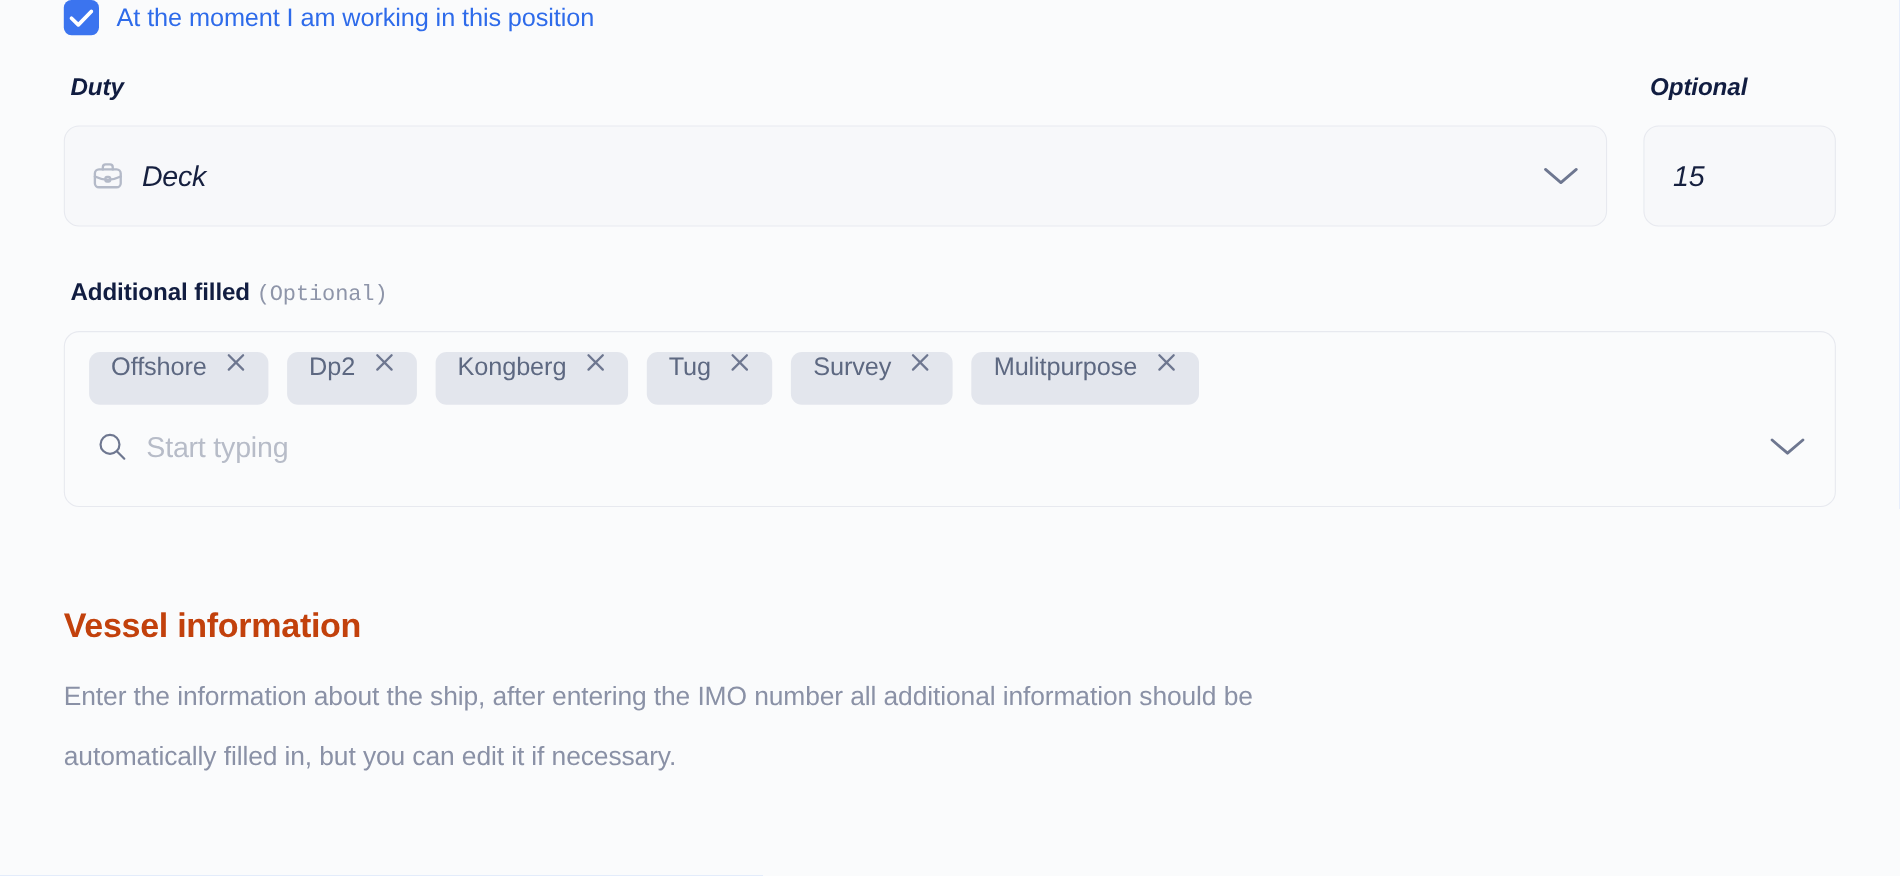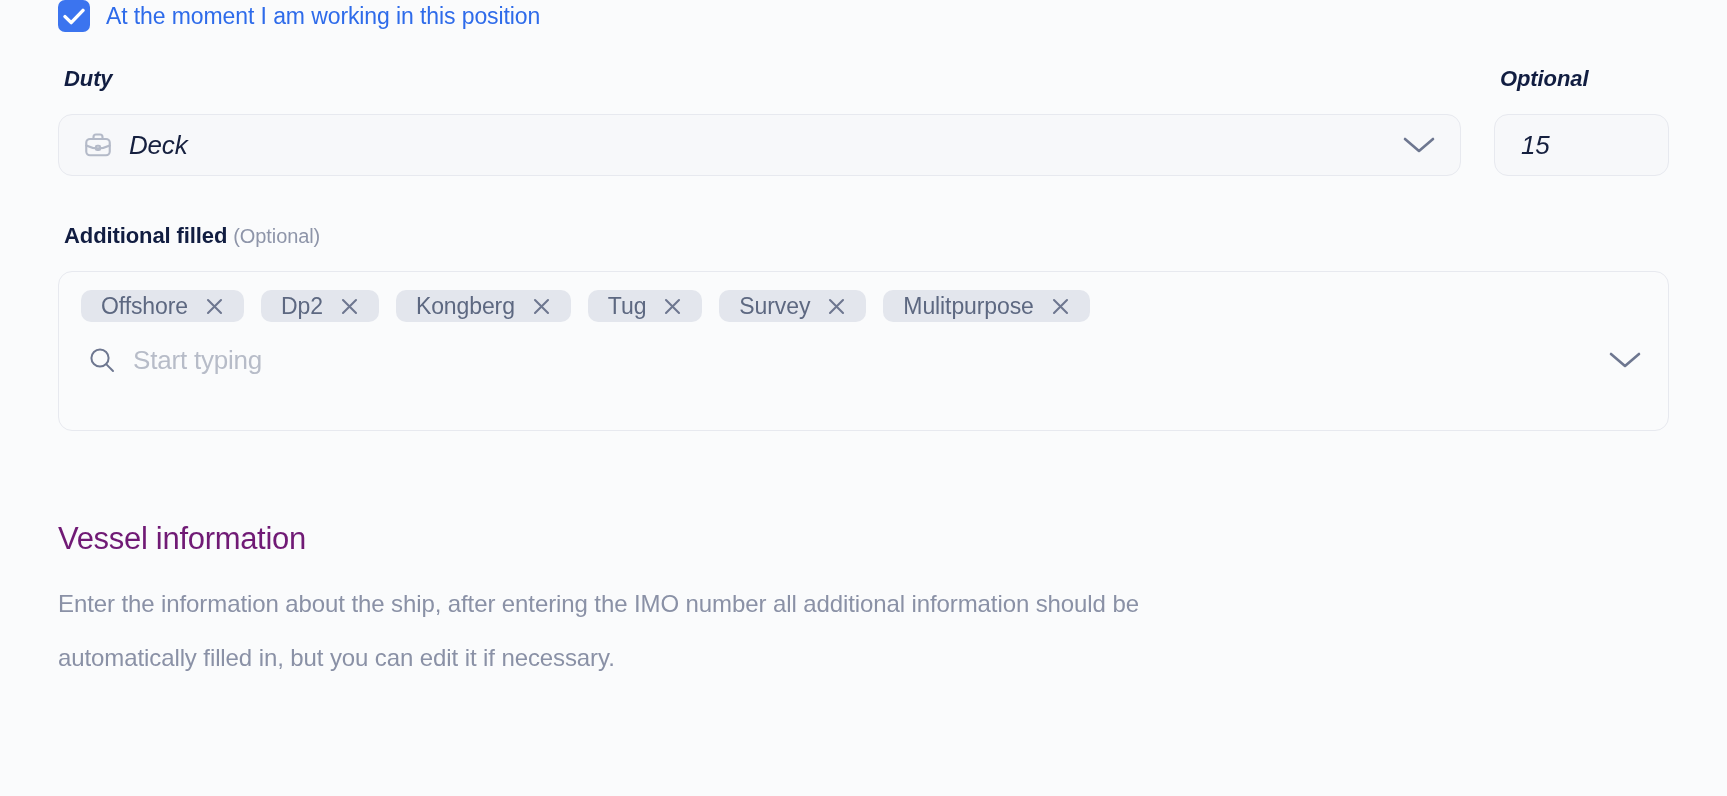--- a/index.html
+++ b/index.html
@@ -72,37 +72,38 @@
     font-size: 22px;
     font-weight: 700;
     color: #111d41;
     letter-spacing: -0.1px;
   }
   .field-label .optional {
     font-weight: 400;
     color: #8e95a9;
     font-size: 20px;
     margin-left: 6px;
+    font-family: Liberation Mono, monospace;
   }
 
   
   .duty-row {
     display: flex;
     gap: 33px;
     margin-top: 34px;
     font-style: italic;
   }
   .duty-col { flex: 1 1 auto; }
   .rotation-col { width: 175px; flex: none; }
 
   .labels-line { height: 26px; display: flex; align-items: center; padding-left: 6px; }
 
   .control {
     margin-top: 22px;
-    height: 62px;
+    height: 92px;
     background: #f7f8fa;
     border: 1px solid #e7e9ef;
     border-radius: 14px;
     display: flex;
     align-items: center;
     padding: 0 24px;
     gap: 16px;
   }
   .control .value {
     font-size: 26px;
@@ -125,25 +126,25 @@
     border: 1px solid #e7e9ef;
     border-radius: 14px;
     padding: 18px 22px 16px 22px;
   }
   .chips {
     display: flex;
     flex-wrap: wrap;
     gap: 12px 17px;
   }
   .chip {
-    height: 32px;
+    height: 48px;
     background: #e3e6ed;
     border-radius: 10px;
     display: inline-flex;
-    align-items: center;
+    align-items: flex-start;
     gap: 17px;
     padding: 0 20px;
   }
   .chip-label {
     font-size: 23px;
     color: #5d6881;
     letter-spacing: -0.1px;
     white-space: nowrap;
   }
   .chip-x { flex: none; display: block; }
@@ -167,22 +168,22 @@
     color: #0f172a;
     letter-spacing: -0.2px;
     padding: 0;
   }
   .tasks-input::placeholder { color: #b7bcc8; }
 
   
   .vessel-block { margin-top: 90px; }
   .vessel-title {
     font-size: 31px;
-    font-weight: 400;
-    color: #701a75;
+    font-weight: 700;
+    color: #c2410c;
     letter-spacing: -0.3px;
   }
   .vessel-desc {
     margin-top: 20px;
     font-size: 24px;
     line-height: 54px;
     color: #8a91a6;
     letter-spacing: -0.1px;
     max-width: 1160px;
   }

